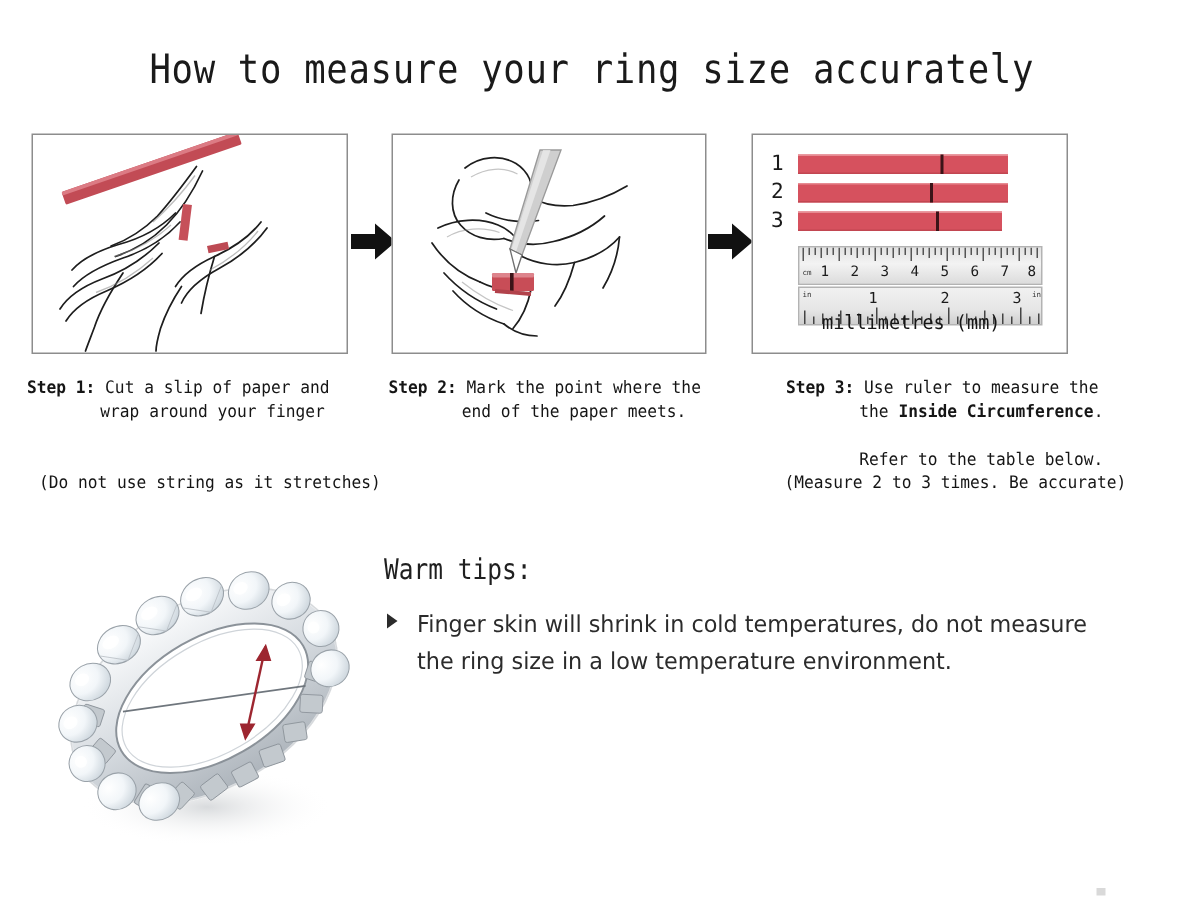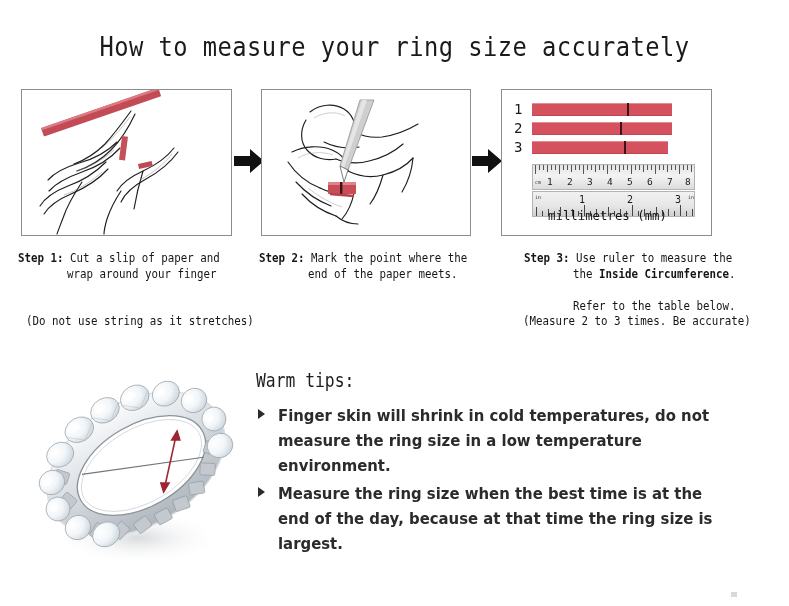--- a/index.html
+++ b/index.html
@@ -122,21 +122,21 @@
   }
 
   
   .tips-head {
     position:absolute; left:256px; top:369px;
     font-family:"DejaVu Sans Mono", monospace;
     font-size:19px; color:#1f1f1f;
     transform:scaleX(0.86); transform-origin:left top;
     white-space:nowrap;
   }
-  .tips-list { position:absolute; left:256px; top:404px; width:500px;font-weight:bold; }
+  .tips-list { position:absolute; left:256px; top:404px; width:500px; }
   .tip { position:relative; padding-left:22px; margin-bottom:3px; }
   .tip .bullet {
     position:absolute; left:2px; top:5px;
     width:0; height:0;
     border-left:7px solid #2b2b2b;
     border-top:5px solid transparent;
     border-bottom:5px solid transparent;
   }
   .tip .txt {
     display:block;
@@ -467,20 +467,16 @@
     </svg>
 
   </div>
 
   <div class="tips-head">Warm tips:</div>
   <div class="tips-list">
     <div class="tip">
       <span class="bullet"></span>
       <span class="txt">Finger skin will shrink in cold temperatures, do not measure the ring size in a low temperature environment.</span>
     </div>
-    <div class="tip">
-      <span class="bullet"></span>
-      <span class="txt">Measure the ring size when the best time is at the end of the day, because at that time the ring size is largest.</span>
-    </div>
   </div>
 
   <div class="corner-mark"></div>
 </div>
 
 </body></html>

